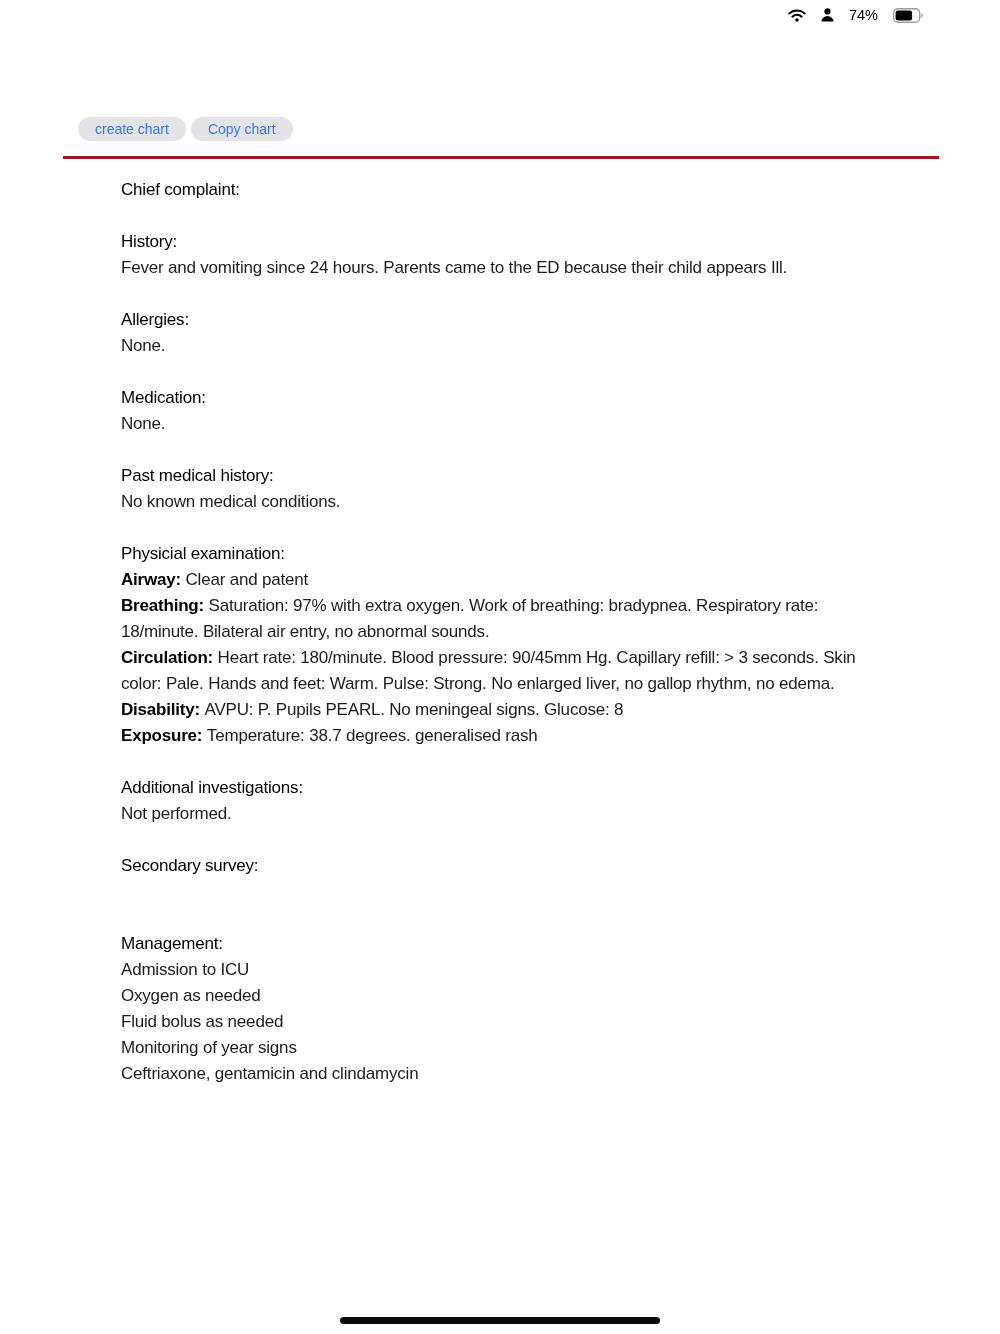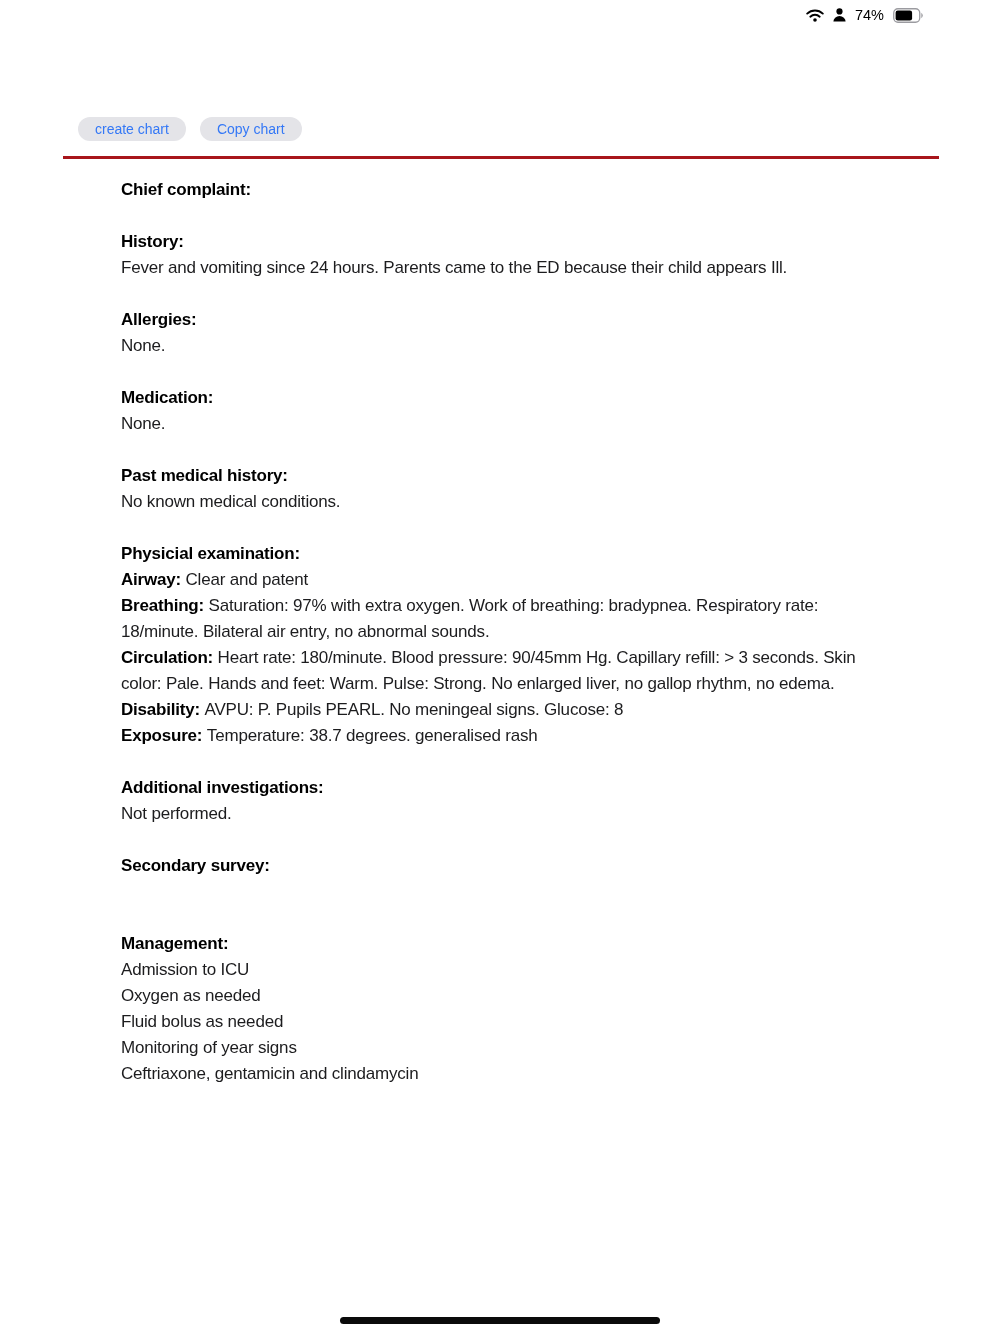--- a/index.html
+++ b/index.html
@@ -5,41 +5,41 @@
   * { margin:0; padding:0; box-sizing:border-box; }
   html, body { width:1000px; height:1334px; }
   body {
     font-family:"Liberation Sans", sans-serif;
     background:#ffffff;
     position:relative;
     overflow:hidden;
   }
   .status-bar {
     position:absolute; top:5px; right:76px;
-    display:flex; align-items:center; gap:9px; height:20px;
+    display:flex; align-items:center; gap:15px; height:20px;
   }
   .battery-pct { font-size:14.5px; color:#000; }
-  .toolbar { position:absolute; top:117px; left:78px; display:flex; gap:14px; }
+  .toolbar { position:absolute; top:117px; left:78px; display:flex; gap:5px; }
   .pill {
     border:none; cursor:pointer;
     background:var(--pill-bg, #e5e5ea);
     color:var(--accent-blue, #3478f6);
     font-size:14px; line-height:24px; height:24px; padding:0 17px;
     border-radius:12px; font-family:inherit;
   }
   .red-divider {
     position:absolute; top:156px; left:63px; width:876px; height:3px;
     background:var(--divider-red, #a8151b); border:none;
   }
   .document {
     position:absolute; top:177px; left:121px; width:772px;
     font-size:17px; line-height:26px; color:#1c1c1e; letter-spacing:-0.2px;
   }
   .section { margin-bottom:26px; }
-  .heading { font-weight:700; color:#000; }
+  .heading { font-weight:400; color:#000; }
   .lead { font-weight:700; color:#000000; }
   .home-indicator {
     position:absolute; left:340px; top:1317px; width:320px; height:7px;
     border-radius:4px; background:#0a0a0a; cursor:pointer;
   }
 </style>
 </head>
 <body>
 
 <div class="status-bar">

